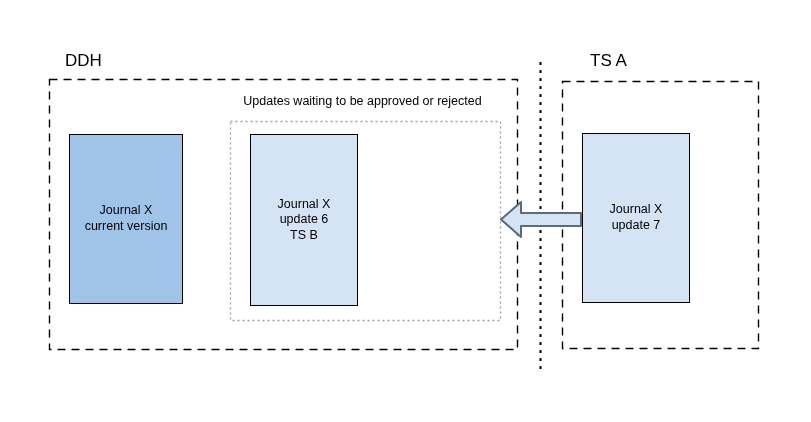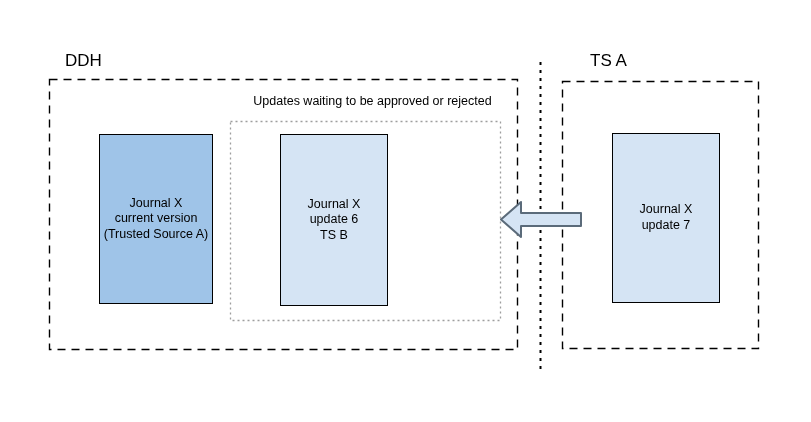--- a/index.html
+++ b/index.html
@@ -25,41 +25,40 @@
   .region-label {
     position: absolute;
     font-size: 17px;
     color: #000000;
     white-space: nowrap;
   }
   #ddh-label { left: 65px; top: 51px; }
   #tsa-label { left: 570px; top: 51px; margin-left: 20px; }
   .pending-caption {
     position: absolute;
-    left: 237px;
+    left: 227px;
     top: 94px;
     width: 271px;
     text-align: center;
     font-size: 12.5px;
     color: #000000;
     white-space: nowrap;
   }
   .node-box {
     position: absolute;
     box-sizing: border-box;
     border: 1px solid #000000;
     display: flex;
     flex-direction: column;
     align-items: center;
     justify-content: center;
     text-align: center;
     font-size: 12.5px;
     line-height: 1.25;
     color: #000000;
-    margin-left: 30px;
   }
   #current-version-box {
     left: 69px; top: 134px; width: 114px; height: 170px;
     background: #9FC4E8;
   }
   #update1-box {
     left: 250px; top: 134px; width: 108px; height: 172px;
     background: #D5E4F4;
   }
   #update2-box {
@@ -92,21 +91,20 @@
 
   <div id="ddh-label" class="region-label">DDH</div>
 
   <div id="tsa-label" class="region-label">TS A</div>
 
   <div class="pending-caption">Updates waiting to be approved or rejected</div>
 
   <div id="current-version-box" class="node-box">
     <span>Journal X</span>
     <span>current version</span>
-    <span>(Trusted Source A)</span>
   </div>
 
   <div id="update1-box" class="node-box">
     <span>Journal X</span>
     <span>update 6</span>
     <span>TS B</span>
   </div>
 
   <div id="update2-box" class="node-box">
     <span>Journal X</span>

